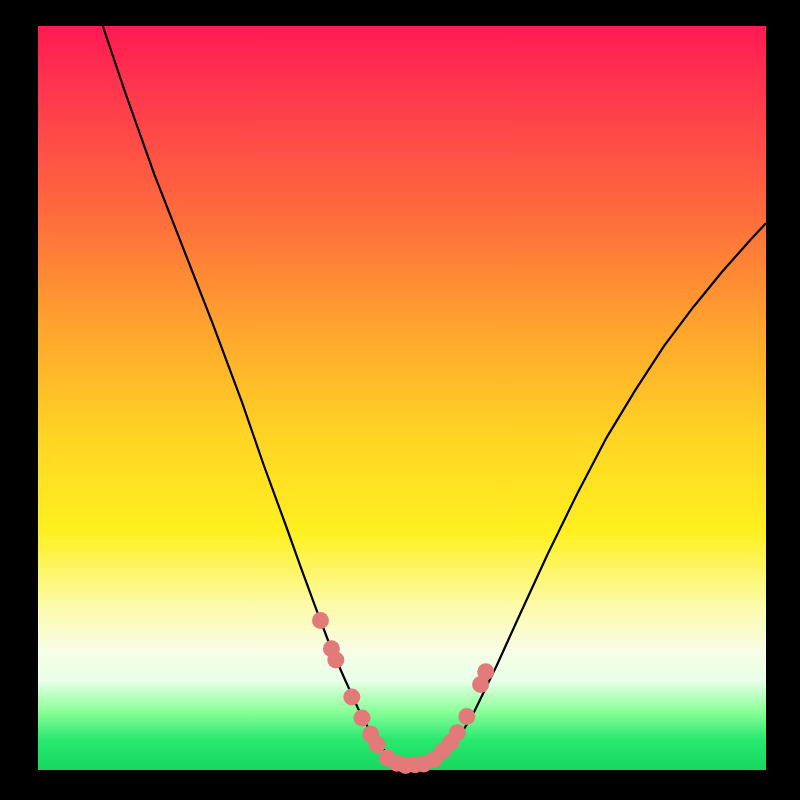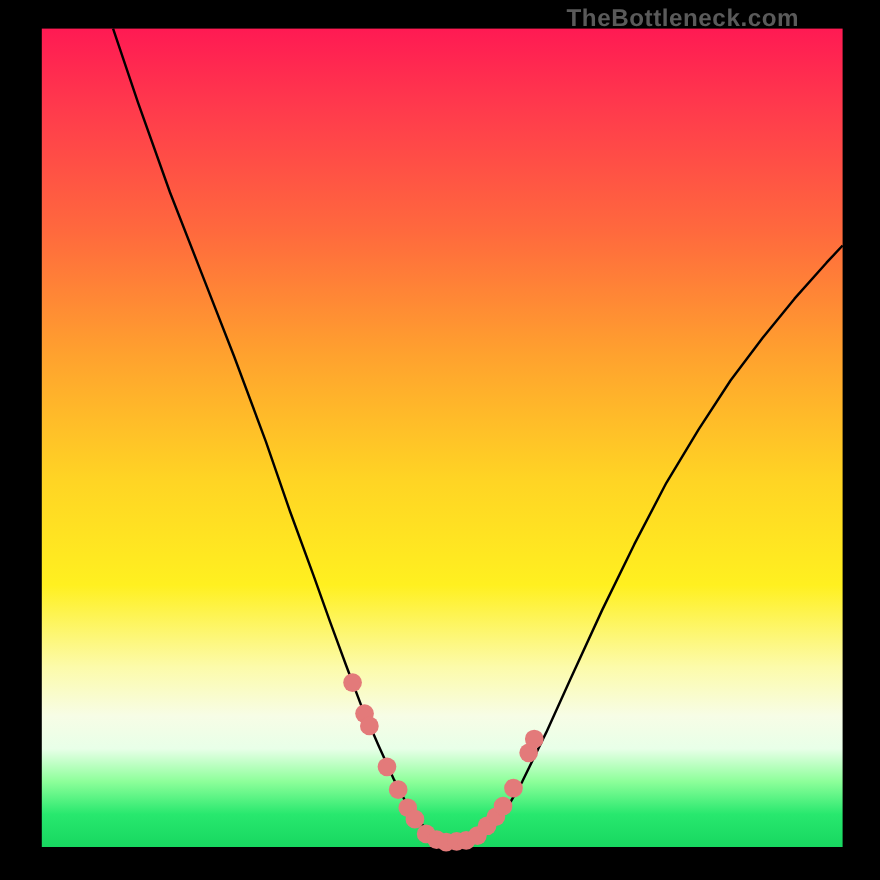--- a/index.html
+++ b/index.html
@@ -19,21 +19,20 @@
           #28e86e 96%,
           #17d760 100%)}
   .water{position:absolute;left:515px;top:4px;color:#5a5a5a;font-size:22px;font-weight:600;letter-spacing:0.5px;user-select:none}
   svg{position:absolute;left:0;top:0}
 </style>
 </head>
 <body>
 
 <div class="frame">
   <div class="plot"></div>
-  <div class="water">TheBottleneck.com</div>
   <svg width="800" height="800" viewBox="0 0 800 800">
     <g id="curve-g">
         <path d="M102.8 26.0 L125.4 93.0 L154.5 174.8 L183.6 249.2 L212.7 323.6 L241.8 401.7 L263.7 465.0 L285.5 524.5 L300.1 565.4 L314.6 604.8 L329.2 643.5 L343.8 677.0 L358.3 709.0 L369.2 729.8 L380.2 746.2 L394.7 760.3 L409.3 765.5 L423.8 765.5 L438.4 758.8 L449.3 749.2 L460.2 735.8 L474.8 710.5 L496.6 665.8 L518.5 617.5 L547.6 554.2 L576.7 494.7 L605.8 438.9 L635.0 390.6 L664.1 345.9 L693.2 307.2 L722.3 271.5 L751.4 238.8 L766.0 223.2" fill="none" stroke="#000000" stroke-width="2.2" stroke-linejoin="round"></path>
       </g>
     <g id="dots-g">
         <circle cx="320.5" cy="620.5" r="8.5" fill="#e37a7a"></circle>
         <circle cx="331.4" cy="648.7" r="8.5" fill="#e37a7a"></circle>
         <circle cx="335.8" cy="659.9" r="8.5" fill="#e37a7a"></circle>
         <circle cx="351.8" cy="697.1" r="8.5" fill="#e37a7a"></circle>
         <circle cx="362.0" cy="717.9" r="8.5" fill="#e37a7a"></circle>

